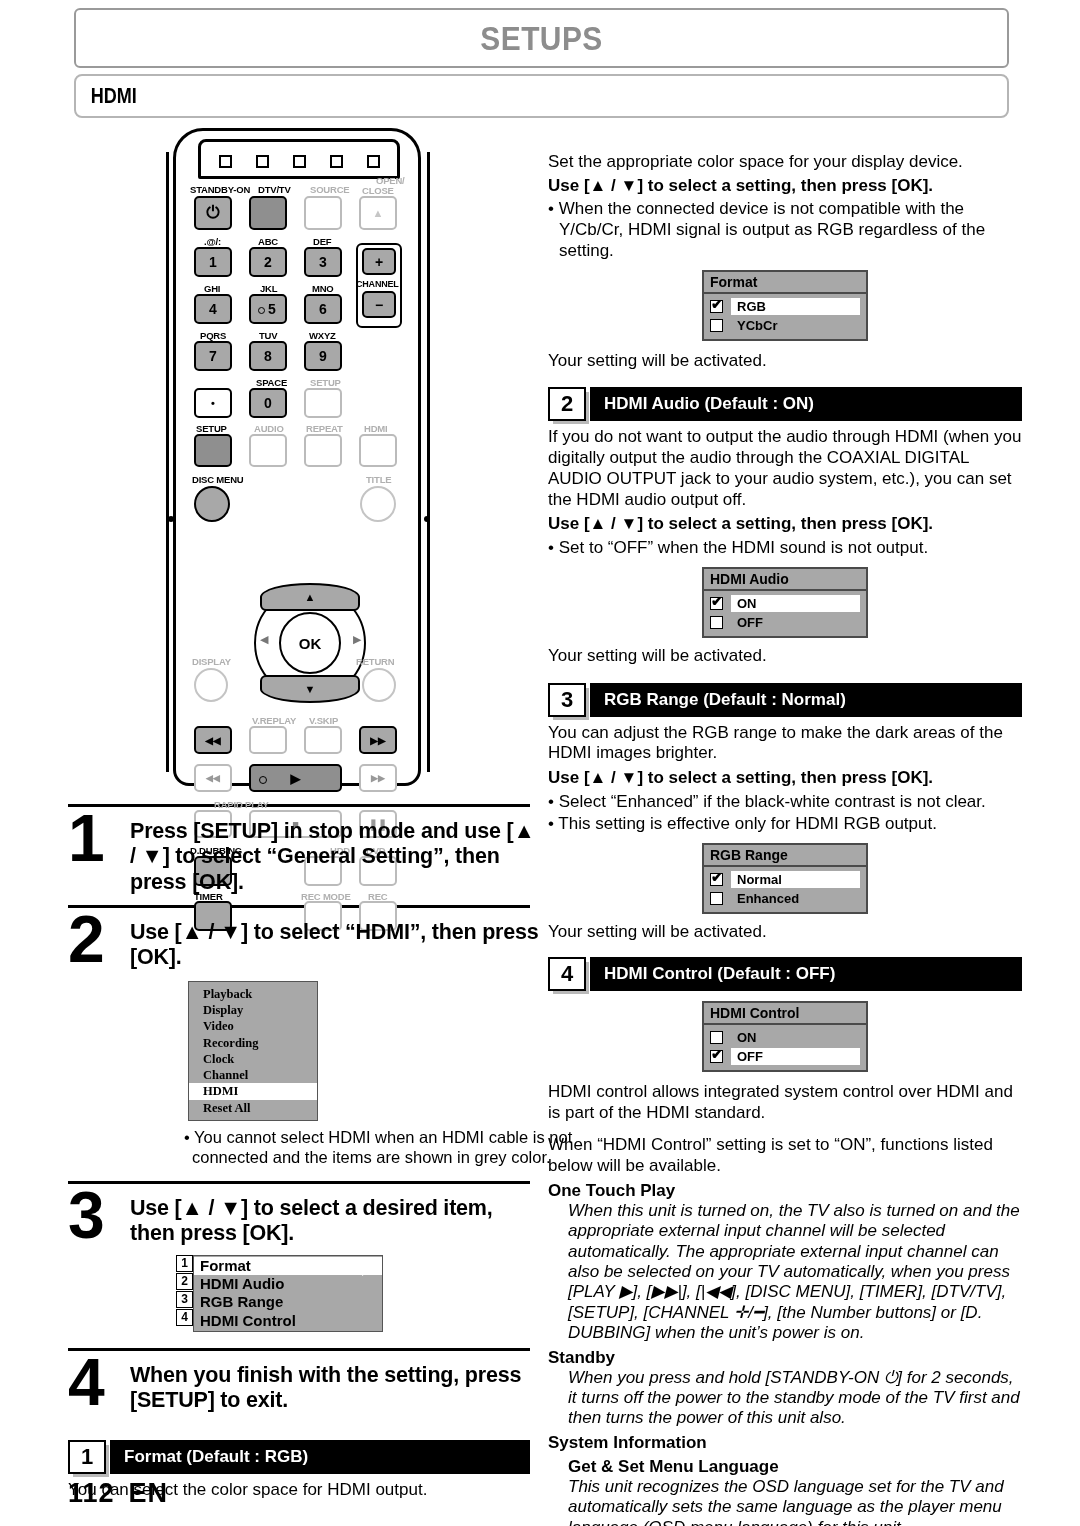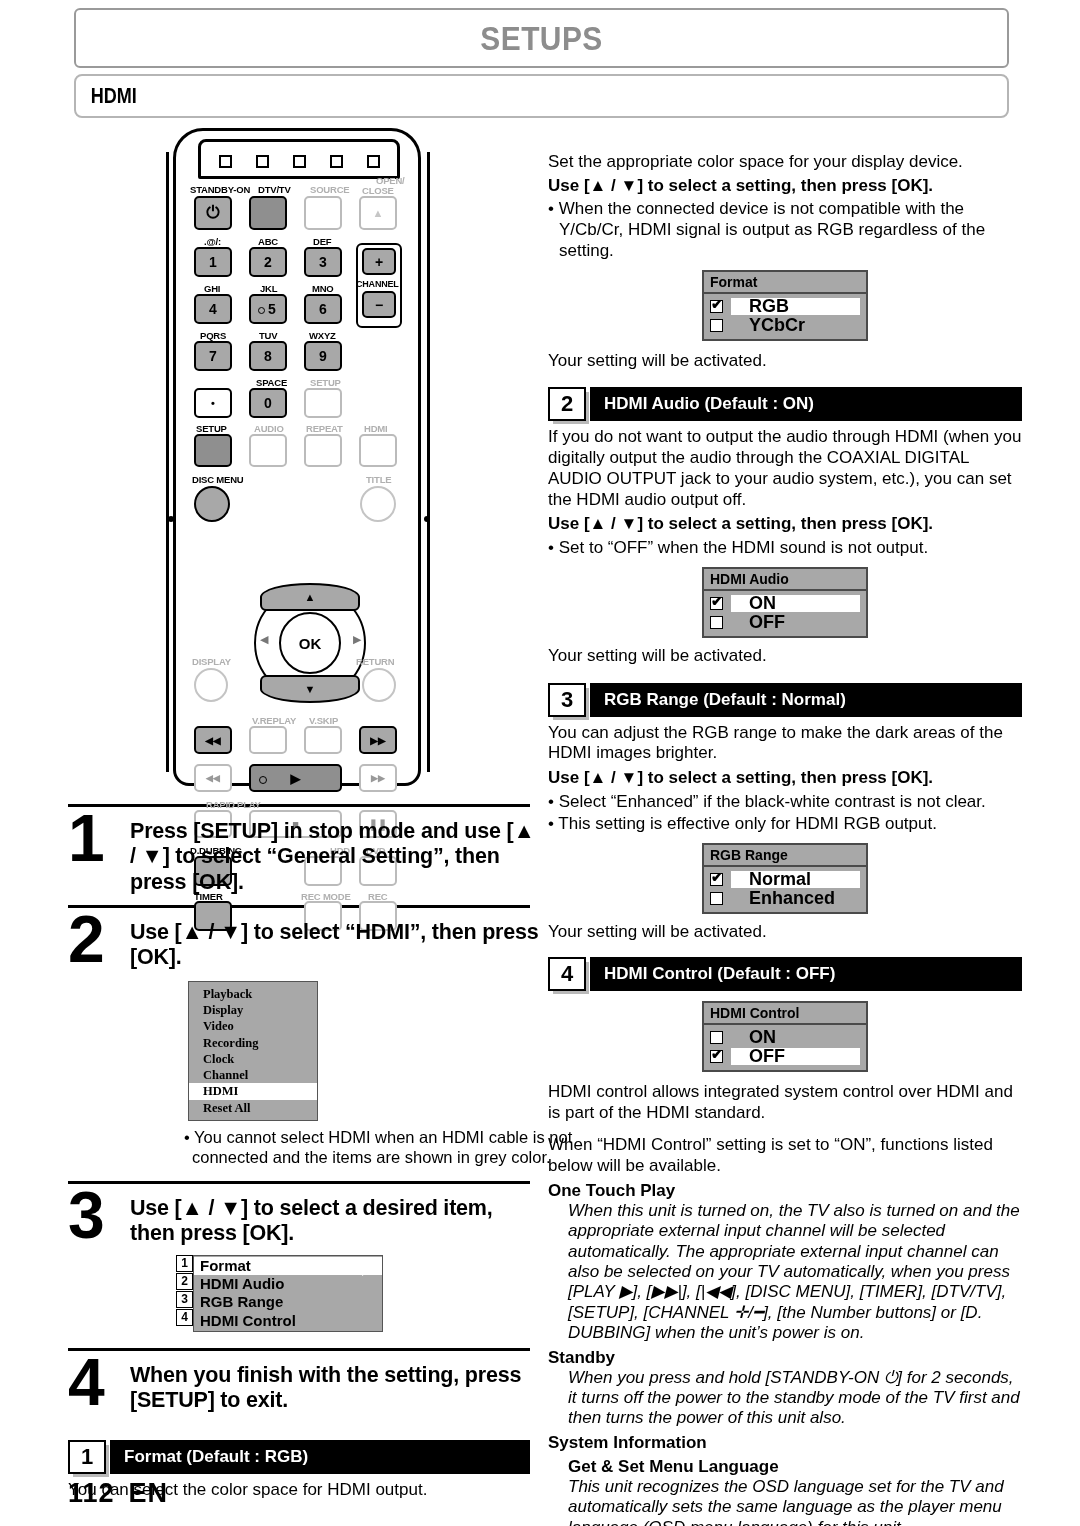--- a/index.html
+++ b/index.html
@@ -174,21 +174,21 @@
   .setbox-row { display:flex; align-items:center; padding: 0 0 0 6px; height:19px; }
   .chk {
     width:13px; height:13px; border:1.5px solid #000; background:#fff; flex:0 0 13px;
     position:relative; margin-right:8px;
   }
   .chk.on::after {
     content:"✔"; position:absolute; left:0px; top:-4px; font-size:14px; line-height:1;
     color:#000; font-weight:bold;
   }
   .setbox-label {
-    font-size:18px; font-weight:bold; flex:1; padding-left:18px; line-height:17px;
+    font-size:13px; font-weight:bold; flex:1; padding-left:6px; line-height:17px;
   }
   .setbox-row.sel .setbox-label { background:#fff; margin-right:6px; }
 
   
   .footer {
     position:absolute; left:68px; top: 1478px; font-size: 27px; font-weight:bold;
     letter-spacing: 1px;
   }
   .footer .en { margin-left: 14px; }
 </style>
@@ -343,21 +343,21 @@
             <div class="btn-txt sm" style="font-size:9px;color:#999;">◀◀</div>
           </div>
         <div class="btn dgrey" style="left:73px; top:633px; width:93px; height:28px;">
           <div style="position:absolute;left:8px;top:10px;width:8px;height:8px;border:1.5px solid #000;border-radius:50%;"></div>
           <div class="btn-txt sm" style="font-size:13px;">▶</div>
         </div>
         <div class="btn faint" style="left:183px; top:633px; width:38px; height:28px;">
             <div class="btn-txt sm" style="font-size:9px;color:#999;">▶▶</div>
           </div>
 
-        <div class="btn-label dim" style="left:22px; top:668px;padding-left:8px;">RAPID PLAY</div>
+        <div class="btn-label dim" style="left:30px; top:668px;padding-left:8px;">RAPID PLAY</div>
         <div class="btn faint" style="left:18px; top:679px; width:38px; height:28px;"></div>
         <div class="btn faint" style="left:73px; top:679px; width:93px; height:28px;">
             <div class="btn-txt sm" style="color:#888;">■</div>
           </div>
         <div class="btn faint" style="left:183px; top:679px; width:38px; height:28px;">
             <div class="btn-txt sm" style="color:#999;font-size:11px;">❚❚</div>
           </div>
 
         <div class="btn-label" style="left:14px; top:714px;">D.DUBBING</div>
         <div class="btn-label dim" style="left:134px; top:714px;margin-left:20px;">HDD</div>

